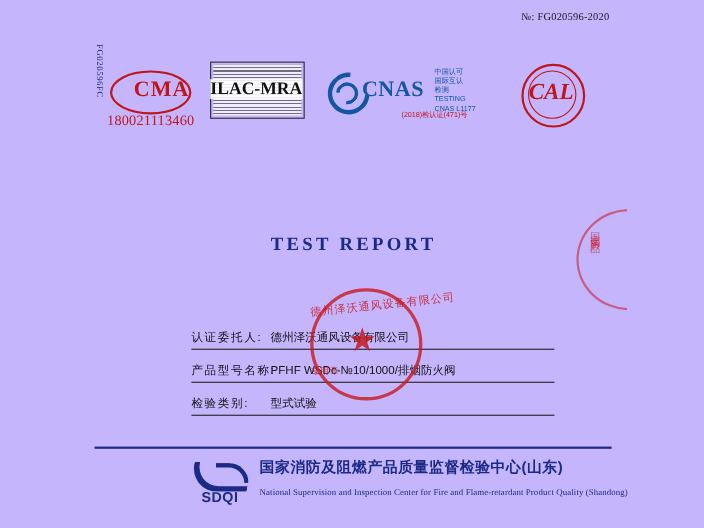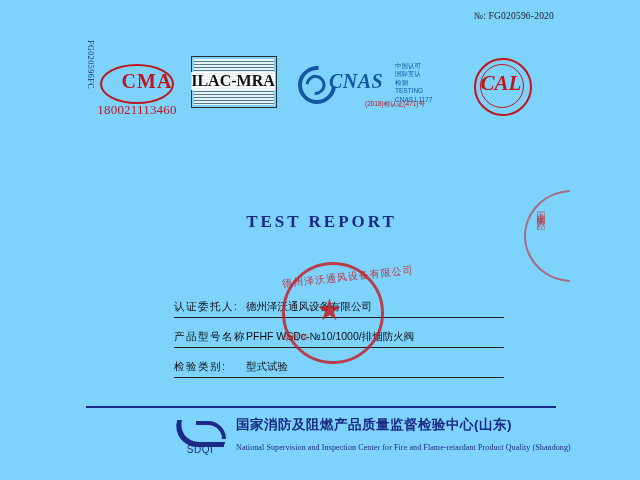--- a/index.html
+++ b/index.html
@@ -10,21 +10,21 @@
   body {
     width: 640px;
     height: 480px;
     overflow: hidden;
     font-family: "Liberation Serif", serif;
   }
   .page {
     position: relative;
     width: 640px;
     height: 480px;
-    background: #7dd3fc;
+    background: #c4b5fd;
   }
   
   .report-no {
     position: absolute;
     top: 11px;
     right: 86px;
     font-family: "Liberation Serif", serif;
     font-size: 9.5px;
     color: #1a1a1a;
     letter-spacing: 0.2px;
@@ -129,21 +129,20 @@
     background: rgba(255,255,255,0.85);
     letter-spacing: 0px;
   }
   
   .cnas {
     position: absolute;
     left: 212px;
     top: 26px;
     width: 92px;
     height: 46px;
-    font-style: italic;
   }
   .cnas .swirl {
     position: absolute;
     left: 0;
     top: 2px;
     width: 30px;
     height: 30px;
     border: 4px solid #1456a0;
     border-radius: 50%;
     border-right-color: transparent;
@@ -408,22 +407,22 @@
     border-right: 4px solid #1b2a85;
     border-radius: 0 30px 0 0;
   }
   .sdqi .letters {
     position: absolute;
     left: 2px;
     top: 24px;
     width: 56px;
     text-align: center;
     font-family: "Liberation Sans", sans-serif;
-    font-weight: normal;
-    font-size: 10px;
+    font-weight: bold;
+    font-size: 13px;
     color: #1b2a85;
     letter-spacing: 0.5px;
   }
   .footer-cn {
     position: absolute;
     left: 150px;
     top: 0;
     font-family: "Liberation Sans", sans-serif;
     font-weight: bold;
     font-size: 13.5px;

